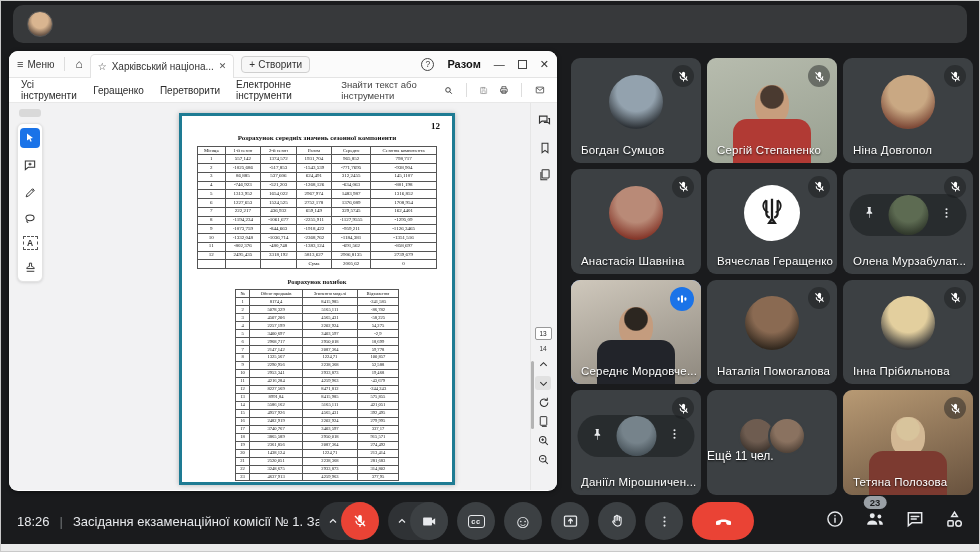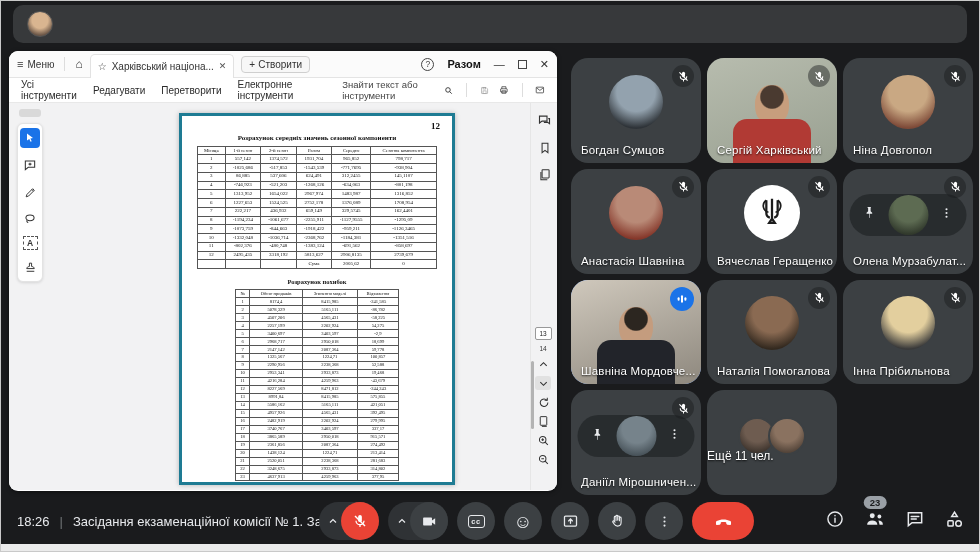--- a/index.html
+++ b/index.html
@@ -57,21 +57,21 @@
   .railline { position:absolute; right:26px; top:0; bottom:0; width:1px; background:#e6e6e6; }
   .navcol { position:absolute; right:4px; top:224px; width:20px; display:flex; flex-direction:column; align-items:center; gap:5px; }
   .pagebox { width:17px; height:13px; border:1px solid #999; border-radius:2px; background:#fff; font-size:6.5px; display:flex; align-items:center; justify-content:center; color:#222; }
   .totpages { font-size:6.5px; color:#333; }
   .navbtn { width:16px; height:14px; display:flex; align-items:center; justify-content:center; border-radius:3px; }
   .navbtn.active { background:#e1e1e1; }
   .scrollthumb { position:absolute; right:23px; top:258px; width:3px; height:68px; background:#b3b3b3; border-radius:2px; }
 
   
   .grid { position:absolute; left:570px; top:57px; width:402px; height:437px; display:grid; grid-template-columns:repeat(3,1fr); grid-template-rows:repeat(4,1fr); gap:6px; }
-  .tile { position:relative; background:#3c4043; border-radius:17px; overflow:hidden; }
+  .tile { position:relative; background:#3c4043; border-radius:9px; overflow:hidden; }
   .tile.speaking { box-shadow:inset 0 0 0 3px #74a4f9; }
   .tname { position:absolute; left:10px; bottom:7px; color:#fff; font-size:11.5px; letter-spacing:.2px; text-shadow:0 1px 2px rgba(0,0,0,.85); white-space:nowrap; }
   .circ { position:absolute; left:50%; top:42%; transform:translate(-50%,-50%); width:54px; height:54px; border-radius:50%; }
   .micoff { position:absolute; top:7px; right:7px; width:22px; height:22px; border-radius:50%; background:rgba(25,26,28,.45); display:flex; align-items:center; justify-content:center; }
   .speakbadge { position:absolute; top:7px; right:7px; width:24px; height:24px; border-radius:50%; background:#1a73e8; display:flex; align-items:center; justify-content:center; }
   .scene { position:absolute; inset:0; }
   .head { position:absolute; left:50%; transform:translateX(-50%); border-radius:46%; }
   .torso { position:absolute; left:50%; transform:translateX(-50%); border-radius:14px 14px 0 0; }
   .hoverpill { position:absolute; left:50%; top:44%; transform:translate(-50%,-50%); height:42px; background:rgba(38,41,43,.88); border-radius:22px; display:flex; align-items:center; gap:11px; padding:0 13px; }
   .hoverpill .hav { width:40px; height:40px; border-radius:50%; }
@@ -129,21 +129,21 @@
         <span class="helpq">?</span>
         <span class="login">Разом</span>
         <span class="wbtn">—</span>
         <span class="maxbox"></span>
         <span class="wbtn">✕</span>
       </div>
     </div>
 
     <div class="pdftools">
       <span>Усі інструменти</span>
-      <span>Редагувати</span>
+      <span>Геращенко</span>
       <span>Перетворити</span>
       <span>Електронне інструменти</span>
       <div class="right">
         <span class="findtxt">Знайти текст або інструменти</span>
         <svg class="tico" width="13" height="13" viewBox="0 0 24 24" fill="none" stroke="#333" stroke-width="2.4">
             <circle cx="10.5" cy="10.5" r="6"></circle>
             <path d="M15 15l5.5 5.5"></path>
           </svg>
         <span class="vdiv"></span>
         <svg class="tico" width="13" height="13" viewBox="0 0 24 24" fill="none" stroke="#a0a0a0" stroke-width="1.8">
@@ -539,21 +539,21 @@
               <path d="M4.5 4.5l15 15" stroke-width="2.1"></path>
             </g>
           </svg>
         </span>
       </div>
       <div class="tile">
         <div class="scene" style="background:linear-gradient(160deg,#b7bcae 0%,#99a091 100%);">
           <div class="head" style="top:26%;width:34px;height:40px;background:radial-gradient(circle at 50% 30%,#4a3a30 0 34%,#c79e7d 38%);"></div>
           <div class="torso" style="top:58%;width:78px;height:48px;background:#b13a34;"></div>
         </div>
-        <span class="tname">Сергій Харківський</span>
+        <span class="tname">Сергій Степаненко</span>
         <span class="micoff">
           <svg width="13" height="13" viewBox="0 0 24 24">
             <g fill="none" stroke="#fff" stroke-width="1.9">
               <rect x="9.2" y="3" width="5.6" height="10.5" rx="2.8" fill="#fff" stroke="none"></rect>
               <path d="M6 11.5a6 6 0 0 0 12 0"></path>
               <path d="M12 17.5V21"></path>
               <path d="M4.5 4.5l15 15" stroke-width="2.1"></path>
             </g>
           </svg>
         </span>
@@ -627,21 +627,21 @@
               <path d="M4.5 4.5l15 15" stroke-width="2.1"></path>
             </g>
           </svg>
         </span>
       </div>
       <div class="tile speaking">
         <div class="scene" style="background:linear-gradient(160deg,#cfc8bc 0%,#8e887e 100%);">
           <div class="head" style="top:26%;width:34px;height:40px;background:radial-gradient(circle at 50% 30%,#2c2620 0 34%,#c49c7e 38%);"></div>
           <div class="torso" style="top:58%;width:78px;height:48px;background:#22242a;"></div>
         </div>
-        <span class="tname">Шавніна Мордовче...</span>
+        <span class="tname">Середнє Мордовче...</span>
         <span class="speakbadge">
           <svg width="14" height="14" viewBox="0 0 24 24" fill="#fff">
             <rect x="4.5" y="9" width="3.4" height="6" rx="1.7"></rect>
             <rect x="10.3" y="5.5" width="3.4" height="13" rx="1.7"></rect>
             <rect x="16.1" y="9" width="3.4" height="6" rx="1.7"></rect>
           </svg>
         </span>
       </div>
       <div class="tile">
         <span class="circ" style="background:radial-gradient(circle at 50% 32%,#8a6a52 0 42%,#33291f 78%);"></span>
@@ -695,20 +695,37 @@
           </svg>
         </span>
       </div>
       <div class="tile">
         <span class="minirow">
           <span class="mini" style="background:radial-gradient(circle at 50% 32%,#6e5c50 0 42%,#3f352e 78%);"></span>
           <span class="mini" style="background:radial-gradient(circle at 50% 32%,#8a7260 0 42%,#54453a 78%);"></span>
         </span>
         <span class="centerlabel">Ещё 11 чел.</span>
       </div>
+      <div class="tile">
+        <div class="scene" style="background:linear-gradient(160deg,#b89a74 0%,#68523e 100%);">
+          <div class="head" style="top:26%;width:34px;height:40px;background:radial-gradient(circle at 50% 30%,#d8c49c 0 34%,#d3b894 38%);"></div>
+          <div class="torso" style="top:58%;width:78px;height:48px;background:#7c3a30;"></div>
+        </div>
+        <span class="tname">Тетяна Полозова</span>
+        <span class="micoff">
+          <svg width="13" height="13" viewBox="0 0 24 24">
+            <g fill="none" stroke="#fff" stroke-width="1.9">
+              <rect x="9.2" y="3" width="5.6" height="10.5" rx="2.8" fill="#fff" stroke="none"></rect>
+              <path d="M6 11.5a6 6 0 0 0 12 0"></path>
+              <path d="M12 17.5V21"></path>
+              <path d="M4.5 4.5l15 15" stroke-width="2.1"></path>
+            </g>
+          </svg>
+        </span>
+      </div>
     </div>
 
   <div class="bottombar">
     <div class="bb-left">
       <span>18:26</span>
       <span class="bb-sep">|</span>
       <span>Засідання екзаменаційної комісії № 1. Зах...</span>
     </div>
 
     <div class="bb-center">

